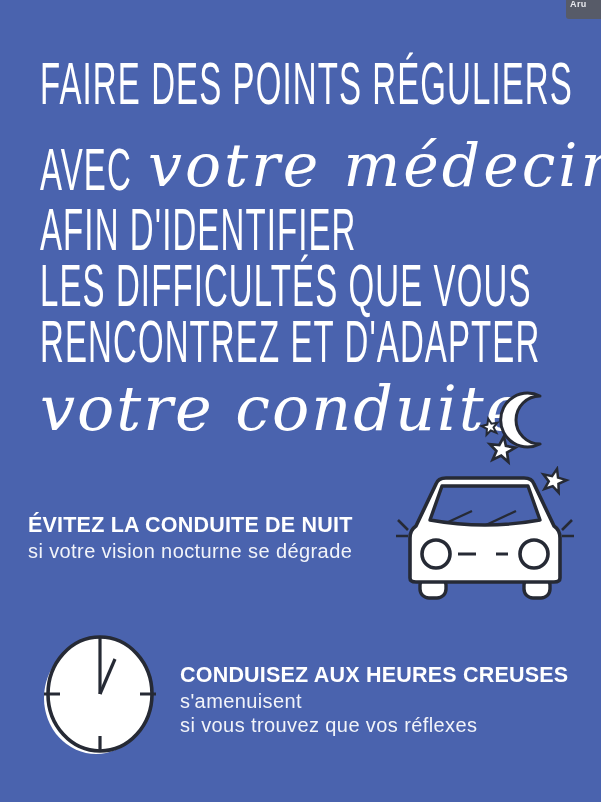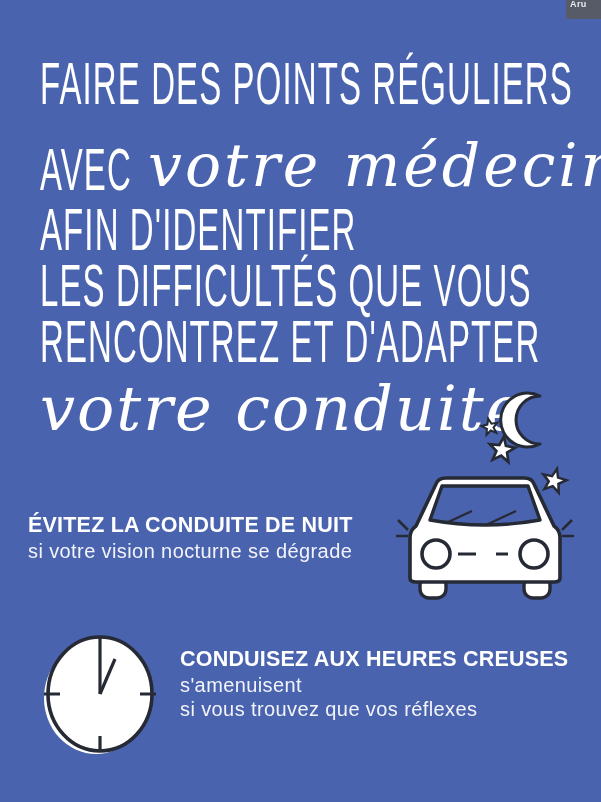--- a/index.html
+++ b/index.html
@@ -37,21 +37,21 @@
     position:absolute;color:var(--text);white-space:nowrap;
     font-family:"DejaVu Serif",serif;font-style:italic;font-weight:400;
   }
   .script.s1{left:148px;top:130px;font-size:60px;letter-spacing:3px;}
   .script.s2{left:40px;top:372px;font-size:62px;letter-spacing:2px;}
   
   .tip{position:absolute;color:var(--text);}
   .tip h2{font-size:21.5px;font-weight:700;letter-spacing:.2px;line-height:1.2;}
   .tip p{font-size:20px;font-weight:400;letter-spacing:.4px;line-height:1.22;color:rgba(255,255,255,.93);}
   .tip-night{left:28px;top:513px;}
-  .tip-hours{left:180px;top:647px;}
+  .tip-hours{left:180px;top:663px;}
   
   .icon-box{position:absolute;color:var(--ink);}
   .night-sky{left:468px;top:386px;}
   .car{left:396px;top:466px;}
   .clock{left:36px;top:630px;}
 </style>
 </head>
 <body>
 
 <div class="poster">

